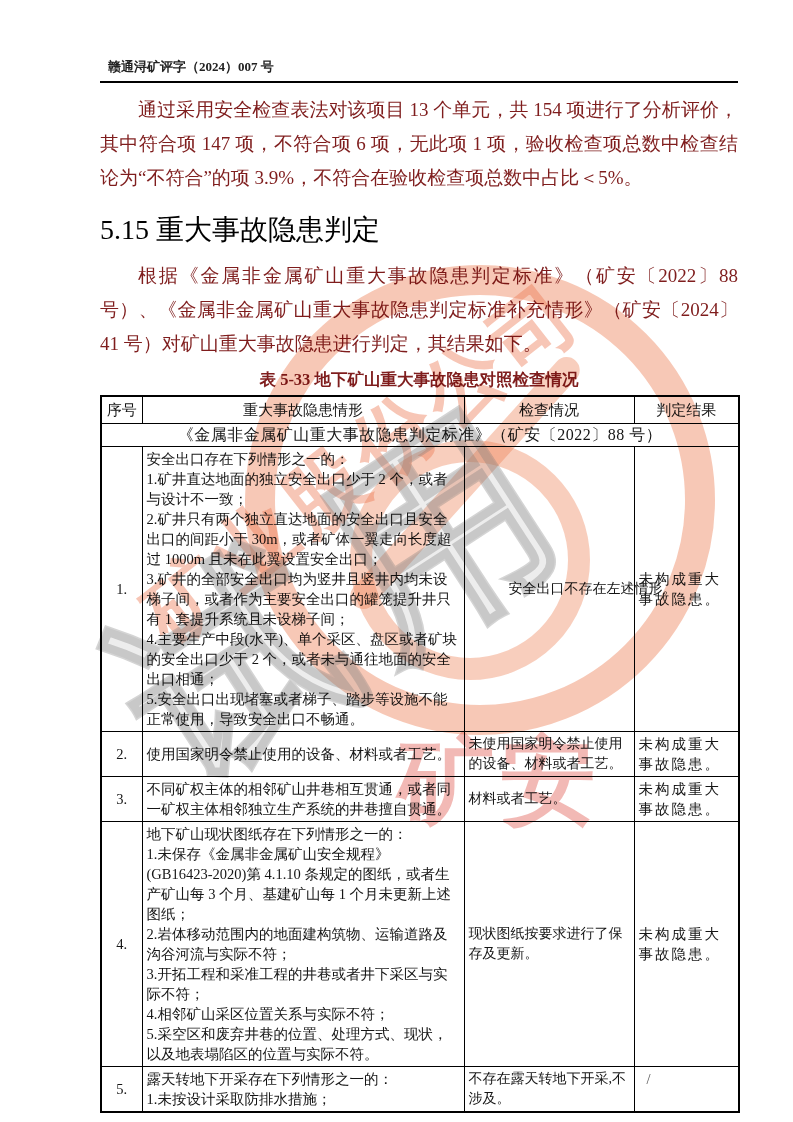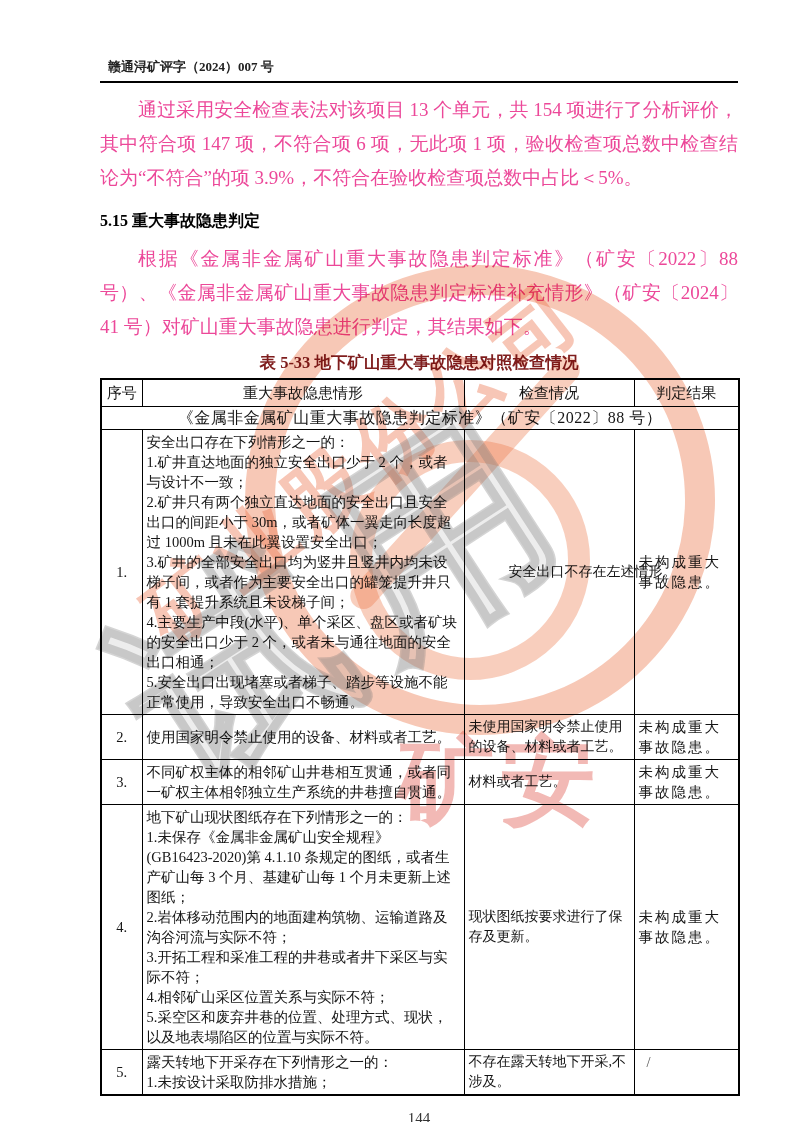--- a/index.html
+++ b/index.html
@@ -13,24 +13,24 @@
   }
   .content{position:absolute;left:100px;top:58px;width:638px;}
   .doc-header{
     display:flex;justify-content:space-between;align-items:flex-end;
     border-bottom:2px solid #000;padding-bottom:5px;
     font-size:12px;white-space:nowrap;color:#222;
   }
   .doc-header .doc-no{font-weight:bold;font-size:13px;margin-left:8px;}
   .body-text{
     font-size:19px;line-height:34px;text-indent:2em;
-    margin:10px 0 0;text-align:justify;color:#ec4899;
+    margin:10px 0 0;text-align:justify;color:#7f1d1d;
   }
   .section-heading{
-    font-size:16px;font-weight:bold;margin:16px 0 2px;color:#000;
+    font-size:28px;font-weight:normal;margin:16px 0 2px;color:#000;
   }
   .table-caption{
     font-size:16.5px;font-weight:bold;text-align:center;margin:8px 0 4px;color:#7f1d1d;
   }
   table.report{
     width:100%;border-collapse:collapse;border:2px solid #000;
     font-size:14.5px;line-height:20px;table-layout:fixed;color:#151515;
   }
   table.report th,table.report td{border:1.5px solid #000;padding:2px 4px;vertical-align:middle;word-break:break-all;}
   table.report th{font-weight:normal;text-align:center;font-size:15px;padding:3px 2px;}

